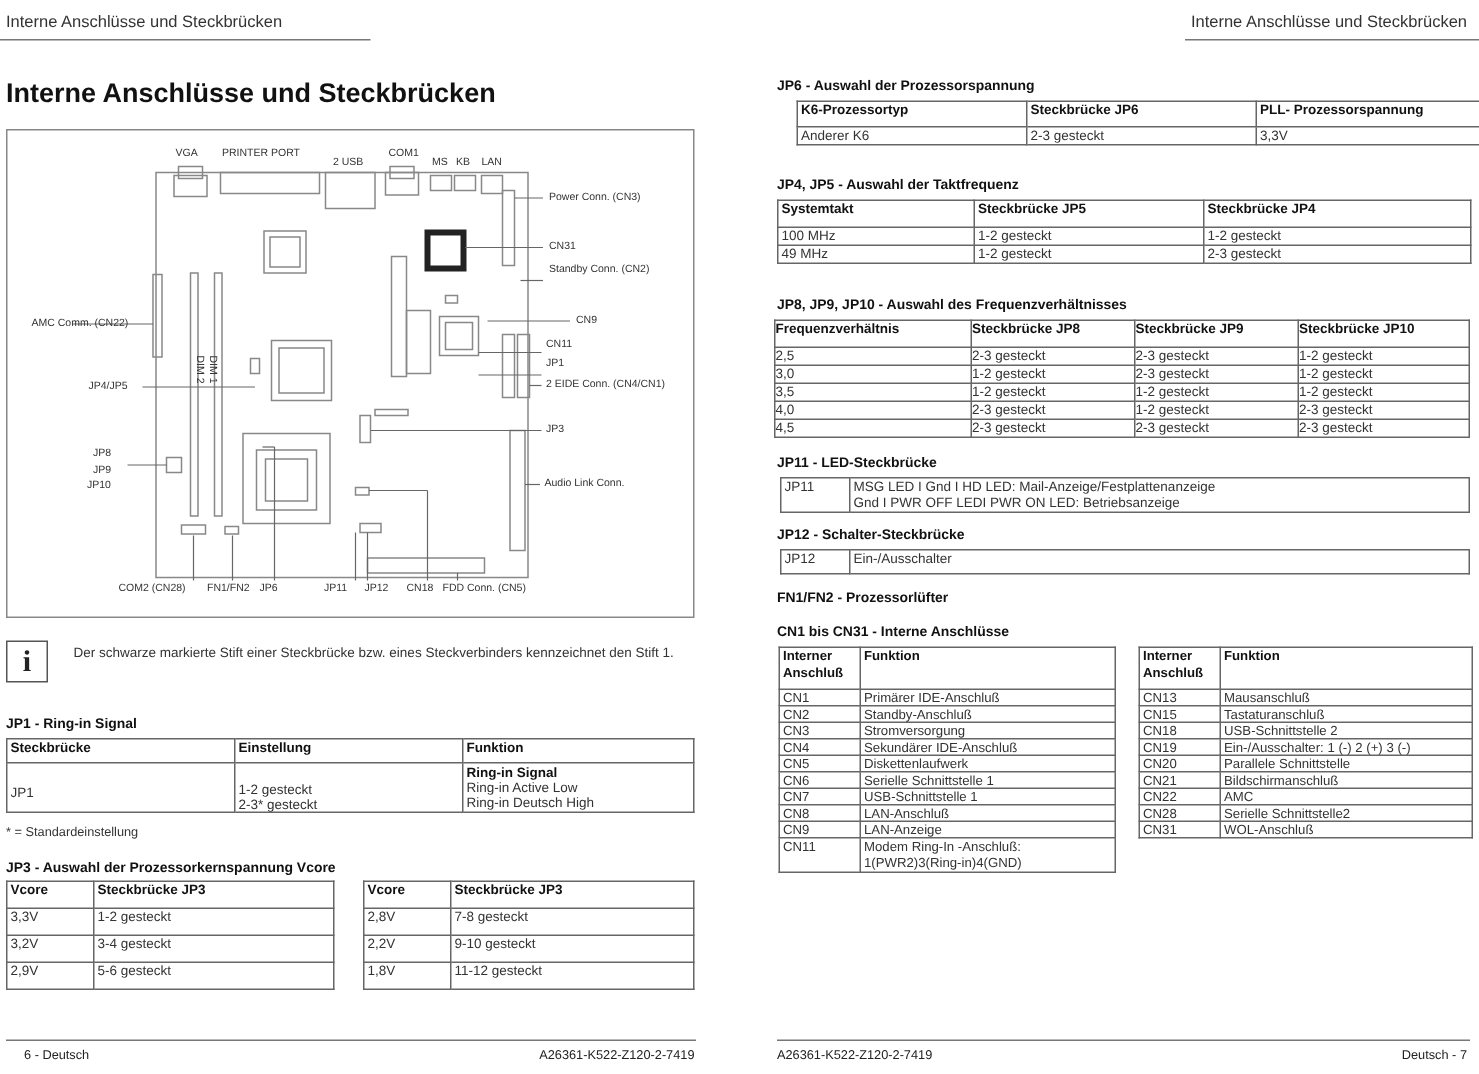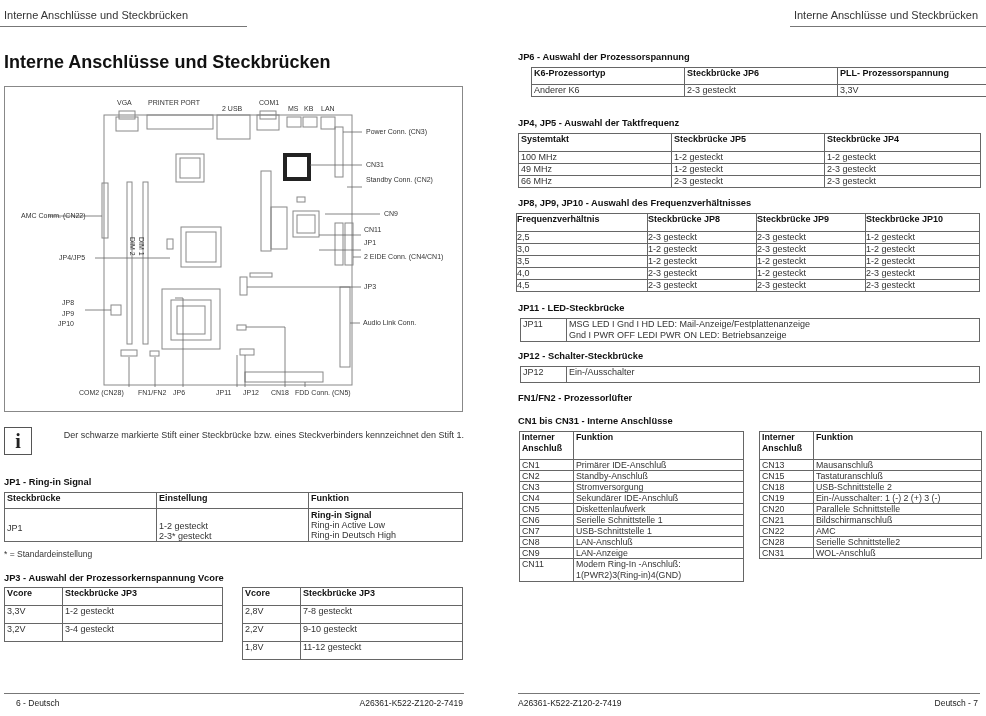--- a/index.html
+++ b/index.html
@@ -18,21 +18,21 @@
   .page.left .footer-rule { left: 4px; width: 460px; }
   .page.right .footer-rule { left: 2px; width: 462px; }
   .footer { position: absolute; top: 698px; font-size: 8.5px; color: #222; }
   .page-title { position: absolute; left: 4px; top: 52px; font-size: 18px; font-weight: bold; color: #111; }
 
   .diagram { position: absolute; left: 4px; top: 86px; width: 459px; height: 326px; border: 1px solid #888; background: #fff; }
   .diagram svg { position: absolute; left: 0; top: 0; }
   .dlabel { position: absolute; font-size: 7px; color: #333; white-space: nowrap; }
 
   .info-box { position: absolute; left: 4px; top: 427px; width: 28px; height: 28px; border: 1px solid #555; display: flex; align-items: center; justify-content: center; font-family: "Liberation Serif", serif; font-size: 20px; font-weight: bold; }
-  .info-text { position: absolute; left: 49px; top: 430px; width: 415px; font-size: 9px; line-height: 11px; color: #333; text-align: right; }
+  .info-text { position: absolute; left: 49px; top: 430px; width: 415px; font-size: 9px; line-height: 11px; color: #333; }
 
   .sec-title { position: absolute; font-size: 9.3px; font-weight: bold; color: #111; }
   table { position: absolute; border-collapse: collapse; font-size: 9px; color: #333; }
   td, th { border: 1px solid #666; text-align: left; vertical-align: top; padding: 0 2px; font-weight: normal; }
   th { font-weight: bold; color: #111; }
   .note { position: absolute; font-size: 8.5px; color: #333; }
 </style>
 </head>
 <body>
 
@@ -186,20 +186,24 @@
       <th>Steckbrücke JP3</th>
     </tr>
     <tr style="height:18px">
           <td>3,3V</td>
           <td>1-2 gesteckt</td>
         </tr>
     <tr style="height:18px">
           <td>3,2V</td>
           <td>3-4 gesteckt</td>
         </tr>
+    <tr style="height:18px">
+          <td>2,9V</td>
+          <td>5-6 gesteckt</td>
+        </tr>
   </tbody>
     </table>
   <table style="left:242px;top:587px;width:221px">
     <tbody>
         <tr style="height:18px">
       <th style="width:58px">Vcore</th>
       <th>Steckbrücke JP3</th>
     </tr>
     <tr style="height:18px">
           <td>2,8V</td>
@@ -238,37 +242,32 @@
           <td>2-3 gesteckt</td>
           <td>3,3V</td>
         </tr>
   </tbody>
     </table>
 
   <div class="sec-title" style="left:2px;top:118px">JP4, JP5 - Auswahl der Taktfrequenz</div>
   <table style="left:2px;top:133px;width:463px">
     <tbody>
         <tr style="height:18px">
-      <th style="width:153px">Systemtakt</th>
+      <th style="width:131px">Systemtakt</th>
       <th style="width:153px">Steckbrücke JP5</th>
       <th>Steckbrücke JP4</th>
     </tr>
     <tr style="height:12px">
           <td>100 MHz</td>
           <td>1-2 gesteckt</td>
           <td>1-2 gesteckt</td>
         </tr>
     <tr style="height:12px">
           <td>49 MHz</td>
           <td>1-2 gesteckt</td>
-          <td>2-3 gesteckt</td>
-        </tr>
-    <tr style="height:12px">
-          <td>66 MHz</td>
-          <td>2-3 gesteckt</td>
           <td>2-3 gesteckt</td>
         </tr>
   </tbody>
     </table>
 
   <div class="sec-title" style="left:2px;top:198px">JP8, JP9, JP10 - Auswahl des Frequenzverhältnisses</div>
   <table style="left:0px;top:213px;width:464px">
     <tbody>
         <tr style="height:18px">
       <th style="width:131px;padding:0">Frequenzverhältnis</th>

